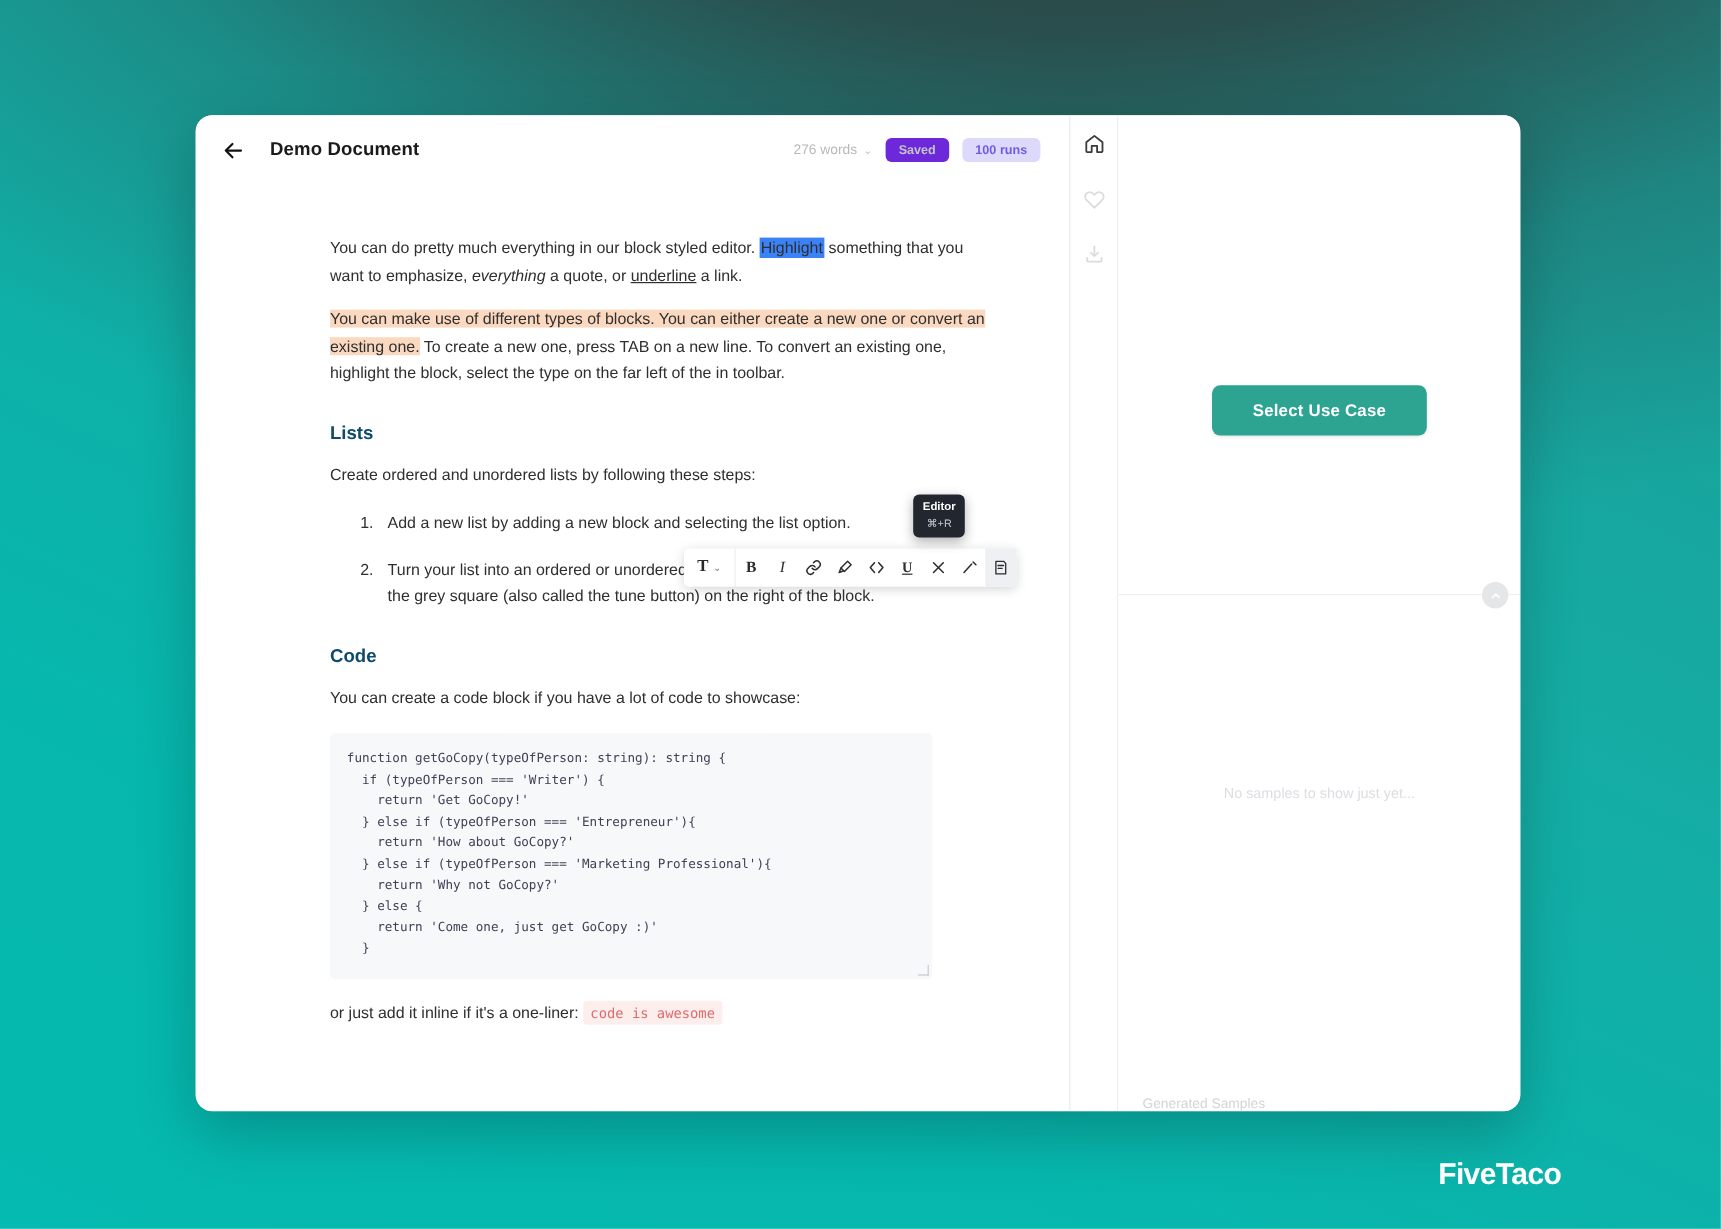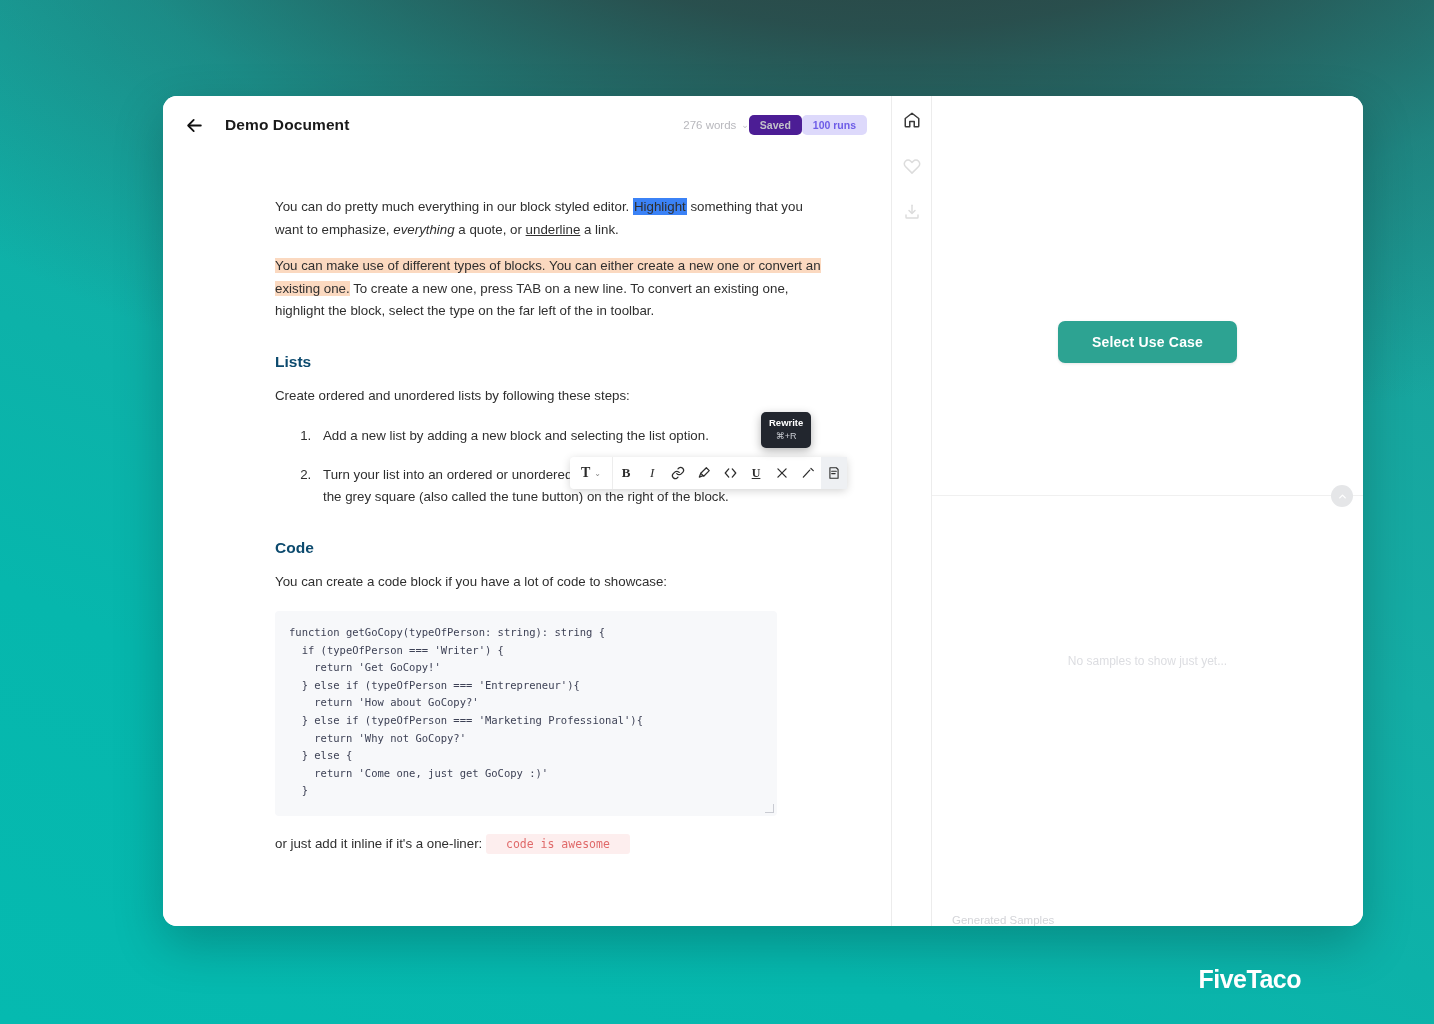--- a/index.html
+++ b/index.html
@@ -16,21 +16,21 @@
       radial-gradient(130% 95% at 62% -18%, rgba(45,55,55,0.97) 0%, rgba(45,58,58,0.80) 22%, rgba(40,80,80,0.34) 44%, rgba(0,0,0,0) 66%),
       linear-gradient(205deg, #1c9c96 0%, #14ada5 42%, #06b7ad 74%, #05bab0 100%);
     position: relative;
   }
 
   
   #app-window {
     position: absolute;
     left: 163px;
     top: 96px;
-    width: 1200px;
+    width: 1104px;
     height: 830px;
     background: #ffffff;
     border-radius: 14px;
     box-shadow: 0 18px 50px rgba(0,0,0,0.22);
     overflow: hidden;
     display: flex;
   }
 
   
   #editor-pane {
@@ -61,40 +61,41 @@
     font-weight: bold;
     color: #1a1a1a;
     margin-left: 18px;
     letter-spacing: .1px;
   }
 
   #header-right {
     margin-left: auto;
     display: flex;
     align-items: center;
+    gap: 11px;
   }
 
   #word-count {
     font-size: 11.5px;
     color: #b8b8bd;
     display: flex;
     align-items: center;
     gap: 5px;
     cursor: pointer;
   }
   #word-count .chev { font-size: 9px; color: #c2c2c7; }
 
   .badge {
     font-size: 10.5px;
     font-weight: bold;
     padding: 5px 11px;
     border-radius: 5px;
     line-height: 1;
   }
-  #saved-badge { background: #4c1d95; color: #c3c3c9; }
+  #saved-badge { background: #6d28d9; color: #c3c3c9; }
   #runs-badge  { background: #ddd9fb; color: #6d5ce7; }
 
   
   #doc-body {
     padding: 42px 60px 0 112px;
     color: #2b2b2b;
   }
 
   h1.doc-h {
     font-size: 21px;
@@ -158,21 +159,21 @@
     border-bottom: 1px solid #c9cbd2;
     cursor: nwse-resize;
   }
 
   #inline-line { margin-top: 20px; font-size: 13.3px; color: #2f2f2f; }
   .inline-code {
     font-family: "DejaVu Sans Mono", monospace;
     font-size: 11.5px;
     background: #fdeeee;
     color: #e06a6a;
-    padding: 3px 20px;
+    padding: 3px 6px;
     border-radius: 3px;
   }
 
   
   #format-toolbar {
     position: absolute;
     left: 407px;
     top: 361px;
     height: 32px;
     background: #ffffff;
@@ -407,21 +408,21 @@
       <div class="tb-btn active">
         <svg width="14" height="14" viewBox="0 0 24 24" fill="none" stroke="#2d2d2d" stroke-width="1.9" stroke-linecap="round" stroke-linejoin="round">
           <path d="M5 3h11l3 3v15H5z"></path>
           <line x1="8" y1="9" x2="16" y2="9"></line>
           <line x1="8" y1="13" x2="14" y2="13"></line>
         </svg>
       </div>
     </div>
 
     <div id="rewrite-tooltip">
-      <div class="tt-label">Rewrite</div>
+      <div class="tt-label">Editor</div>
       <div class="tt-key">⌘+R</div>
     </div>
   </div>
 
   <div id="right-rail">
     <div class="rail-icon">
       <svg width="18" height="18" viewBox="0 0 24 24" fill="none" stroke="#3a3a3a" stroke-width="2" stroke-linecap="round" stroke-linejoin="round">
         <path d="M3 10l9-7 9 7v10a1 1 0 0 1-1 1h-5v-7H9v7H4a1 1 0 0 1-1-1z"></path>
       </svg>
     </div>

